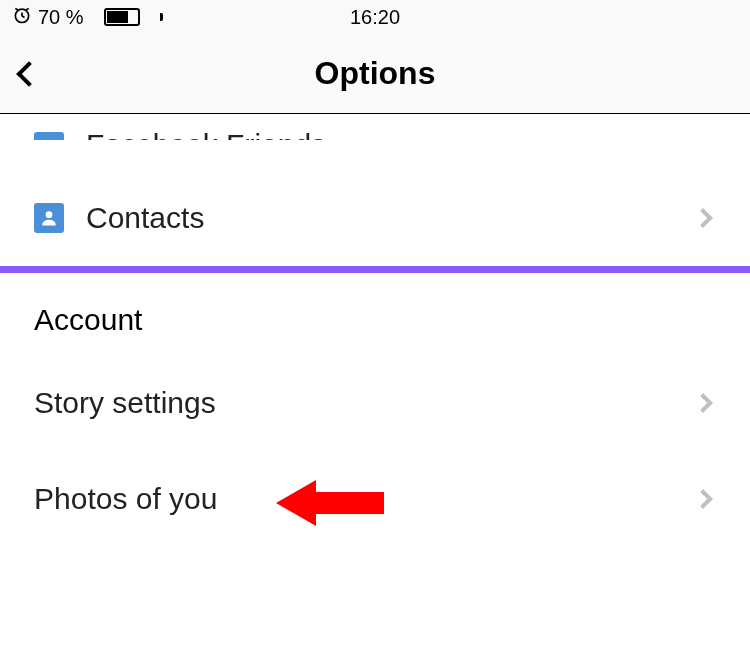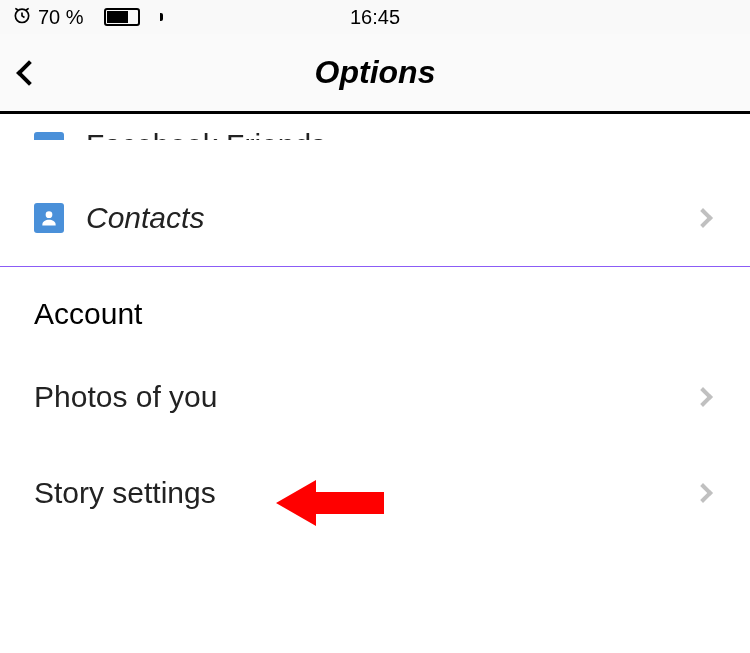--- a/index.html
+++ b/index.html
@@ -87,26 +87,25 @@
     }
     .battery-tip {
       width: 3px;
       height: 8px;
       background: #000;
       border-radius: 0 2px 2px 0;
     }
     .nav-header {
       height: 80px;
       background: #fafafa;
-      border-bottom: 3px solid #000000;
+      border-bottom: 1px solid #000000;
       display: flex;
       align-items: center;
       position: relative;
       padding: 0 20px;
-      font-style: italic;
     }
     .back-chevron {
       width: 18px;
       height: 18px;
       border-left: 4px solid #000;
       border-bottom: 4px solid #000;
       transform: rotate(45deg);
       cursor: pointer;
     }
     .nav-title {
@@ -134,23 +133,22 @@
       height: 26px;
       overflow: hidden;
       align-items: flex-end;
       padding-bottom: 0;
     }
     .list-item.partial .item-icon,
     .list-item.partial .item-label {
       transform: translateY(22px);
     }
     .contacts-group {
-      border-bottom: 1px solid #8b5cf6;
+      border-bottom: 7px solid #8b5cf6;
       padding-top: 30px;
-      font-style: italic;
     }
     .item-icon {
       width: 30px;
       height: 30px;
       background: #4a90d9;
       border-radius: 3px;
       margin-right: 22px;
       display: flex;
       align-items: center;
       justify-content: center;
@@ -182,21 +180,21 @@
       position: absolute;
       left: 276px;
       top: 478px;
       pointer-events: none;
     }
   </style>
 </head>
 <body>
 
 <div class="status-bar">
-  <div class="status-center">16:45</div>
+  <div class="status-center">16:20</div>
   <div class="status-right">
     <div class="alarm-icon">
       <svg width="20" height="20" viewBox="0 0 24 24" fill="#000">
           <circle cx="12" cy="13" r="8" fill="none" stroke="#000" stroke-width="2"></circle>
           <path d="M12 9v4l3 2" stroke="#000" stroke-width="2" fill="none"></path>
           <path d="M4 4l3 2M20 4l-3 2" stroke="#000" stroke-width="2"></path>
         </svg>
     </div>
     <div class="battery">
       <span>70 %</span>
@@ -235,25 +233,25 @@
       </div>
       <div class="item-label">Contacts</div>
       <div class="chevron-right"></div>
     </div>
   </div>
 
   <div class="section-header">Account</div>
 
   <div class="account-list">
     <div class="list-item">
+      <div class="item-label">Story settings</div>
+      <div class="chevron-right"></div>
+    </div>
+    <div class="list-item">
       <div class="item-label">Photos of you</div>
-      <div class="chevron-right"></div>
-    </div>
-    <div class="list-item">
-      <div class="item-label">Story settings</div>
       <div class="chevron-right"></div>
     </div>
   </div>
 </div>
 
 <svg class="annotation-arrow" width="110" height="50" viewBox="0 0 110 50">
   <polygon points="0,25 40,2 40,14 108,14 108,36 40,36 40,48" fill="#ff0000"></polygon>
 </svg>
 
 </body></html>

